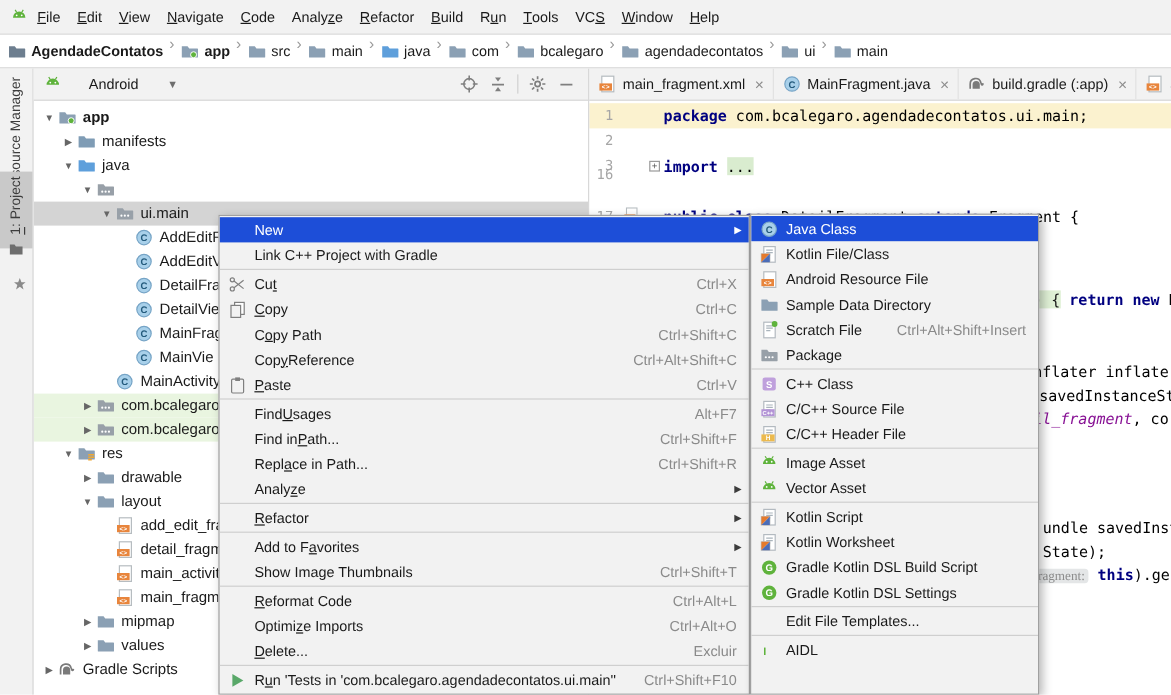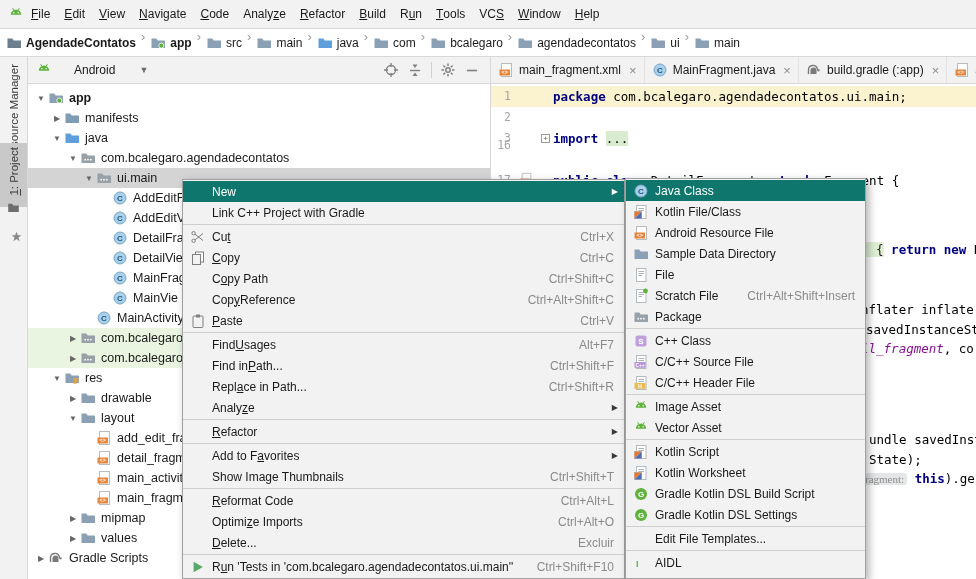--- a/index.html
+++ b/index.html
@@ -55,21 +55,21 @@
   #foldbox{position:absolute;left:50px;top:50px;width:9px;height:9px;border:1px solid #9a9a9a;background:#fff;font-size:8px;line-height:7px;text-align:center;color:#555}
   #l17icon{position:absolute;left:28px;top:88px;width:14px;height:14px}
   
   .menu{position:absolute;background:#f2f2f2;border:1px solid #a0a0a0;box-shadow:3px 3px 8px rgba(0,0,0,.3);padding:1px 0;overflow:hidden}
   #ctxmenu{left:182px;top:179px;width:443px;height:400px;z-index:10}
   #submenu{left:625px;top:178px;width:241px;height:401px;z-index:11}
   .menurow{height:21px;display:flex;align-items:center;padding:0 10px 0 5px;white-space:nowrap;position:relative}
   .mic{width:20px;min-width:20px;height:16px;display:flex;align-items:center;justify-content:center;margin-right:4px}
   .mlabel{display:flex}
   .msc{margin-left:auto;padding-left:20px;color:#8a8a8a}
-  .sel{background:#0f766e;color:#fff}
+  .sel{background:#1d4ed8;color:#fff}
   .marrow{position:absolute;right:6px;top:6px;font-size:8px;color:#3c3c3c}
   .sel .marrow{color:#fff}
   .msep{height:1px;background:#cfcfcf;margin:1px 0}
 </style>
 </head>
 <body>
 
 <div id="menubar">
   <span class="ic" id="as-logo">
       <svg width="16" height="16" viewBox="0 0 16 16">
@@ -406,21 +406,20 @@
     <div class="trow" style="top: 64px; padding-left: 38px;">
       <span class="tarrow">▼</span>
       <span class="ic">
         <svg width="16" height="16" viewBox="0 0 16 16">
           <path d="M1.5 3.5h4.8l1.4 1.9h6.8a.5.5 0 0 1 .5.5v6.6a.5.5 0 0 1-.5.5H2a.5.5 0 0 1-.5-.5z" fill="#98a0a8"></path>
           <circle cx="5.2" cy="9.7" r=".9" fill="#fff"></circle>
           <circle cx="8" cy="9.7" r=".9" fill="#fff"></circle>
           <circle cx="10.8" cy="9.7" r=".9" fill="#fff"></circle>
         </svg>
       </span>
-      <span class="tlabel">com.bcalegaro.agendadecontatos</span>
     </div>
     <div class="trow tsel" style="top: 84px; padding-left: 54px;">
       <span class="tarrow">▼</span>
       <span class="ic">
         <svg width="16" height="16" viewBox="0 0 16 16">
           <path d="M1.5 3.5h4.8l1.4 1.9h6.8a.5.5 0 0 1 .5.5v6.6a.5.5 0 0 1-.5.5H2a.5.5 0 0 1-.5-.5z" fill="#98a0a8"></path>
           <circle cx="5.2" cy="9.7" r=".9" fill="#fff"></circle>
           <circle cx="8" cy="9.7" r=".9" fill="#fff"></circle>
           <circle cx="10.8" cy="9.7" r=".9" fill="#fff"></circle>
         </svg>
@@ -879,31 +878,20 @@
       </span>
       <span class="mlabel">
         <span>Sample Data Directory</span>
       </span>
     </div>
     <div class="menurow">
       <span class="mic">
         <svg width="16" height="16" viewBox="0 0 16 16">
           <rect x="3.5" y="1.5" width="9.5" height="13" fill="#fff" stroke="#b3bac0"></rect>
           <path d="M5.5 4.5h5.5M5.5 6.5h5.5M5.5 8.5h3.5" stroke="#aab4bc" fill="none"></path>
-        </svg>
-      </span>
-      <span class="mlabel">
-        <span>File</span>
-      </span>
-    </div>
-    <div class="menurow">
-      <span class="mic">
-        <svg width="16" height="16" viewBox="0 0 16 16">
-          <rect x="3.5" y="1.5" width="9.5" height="13" fill="#fff" stroke="#b3bac0"></rect>
-          <path d="M5.5 4.5h5.5M5.5 6.5h5.5M5.5 8.5h3.5" stroke="#aab4bc" fill="none"></path>
           <circle cx="12.5" cy="3" r="2.4" fill="#5fb33c"></circle>
         </svg>
       </span>
       <span class="mlabel">
         <span>Scratch File</span>
       </span>
       <span class="msc">Ctrl+Alt+Shift+Insert</span>
     </div>
     <div class="menurow">
       <span class="mic">

